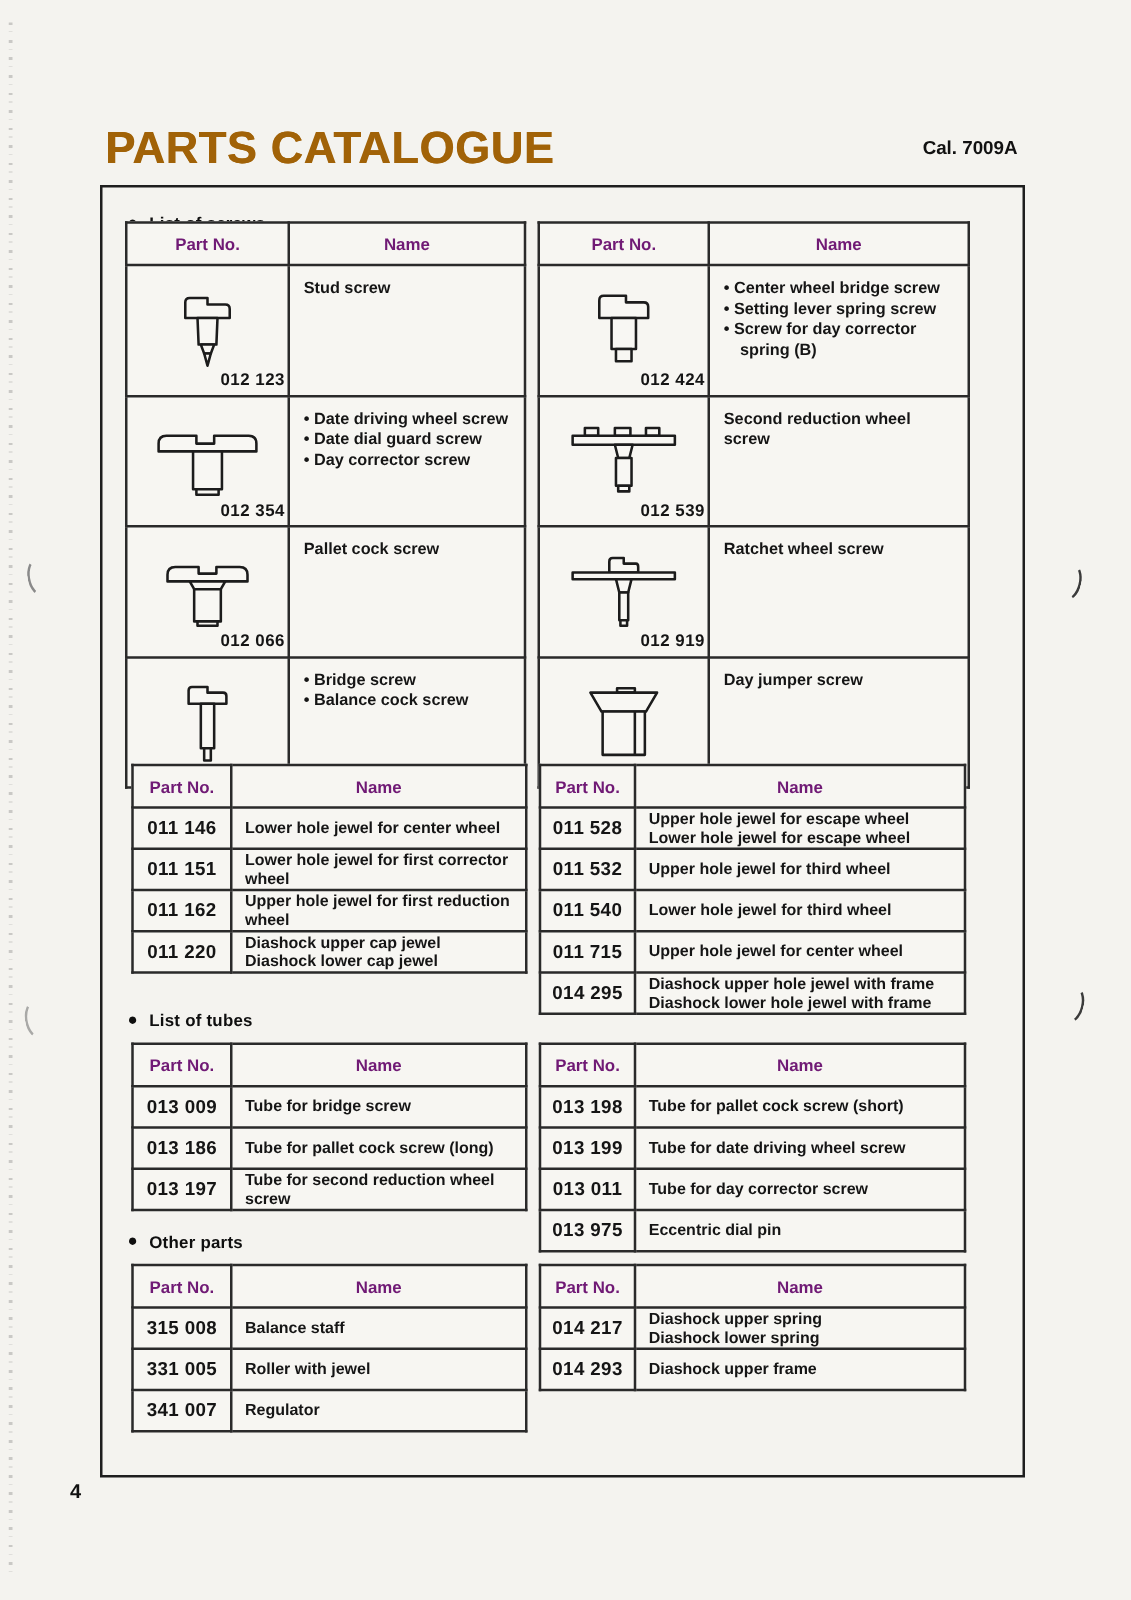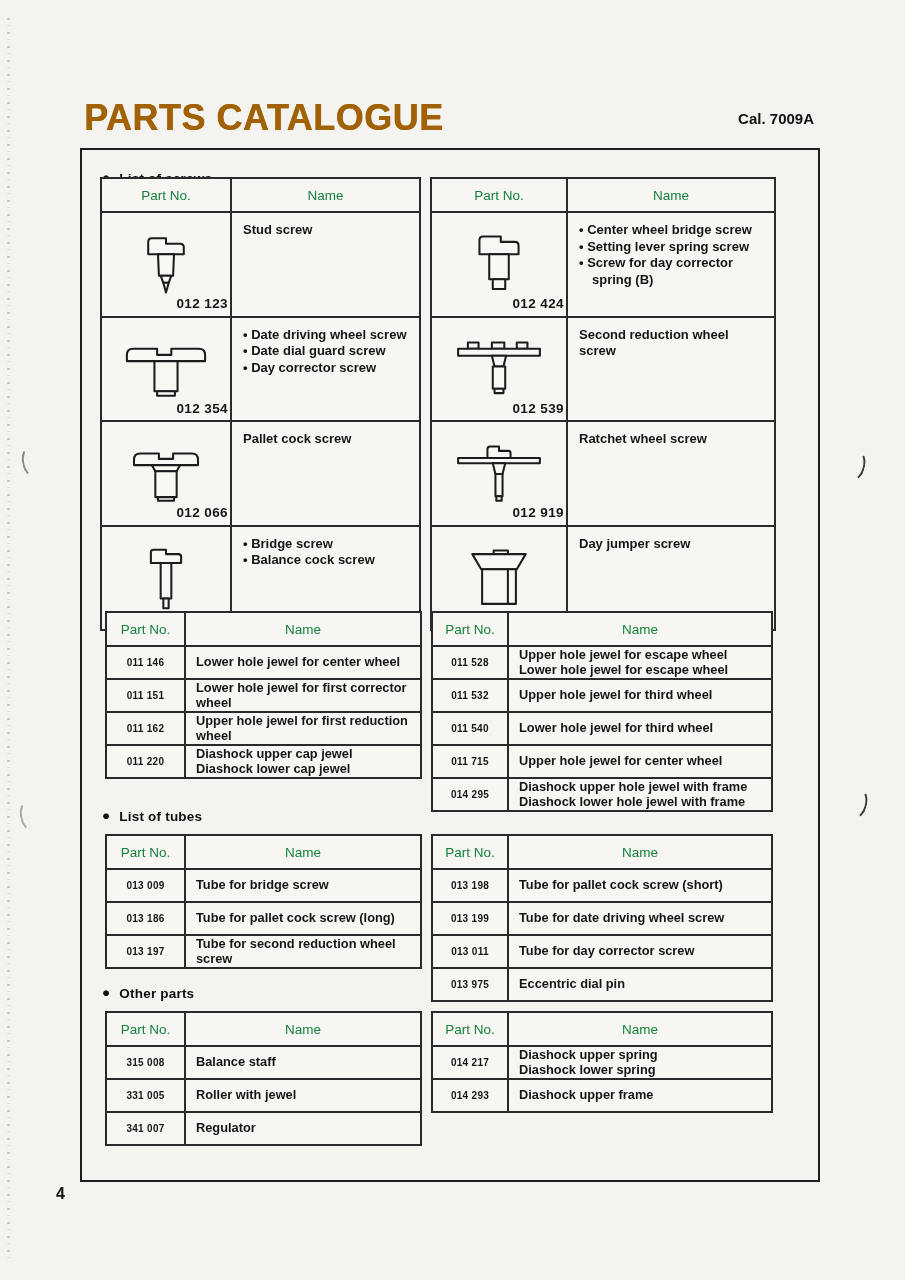--- a/index.html
+++ b/index.html
@@ -33,26 +33,26 @@
     letter-spacing:.2px;
   }
   .sec-label .blt{display:inline-block; margin-right:9px; transform:translateY(-1px);}
   
   table{
     position:absolute; border-collapse:collapse; table-layout:fixed;
     background:#f7f6f2; border:2.5px solid #232323;
   }
   th,td{ border:2px solid #2a2a2a; overflow:hidden; }
   th{
-    height:28px; font-size:13.5px; font-weight:400; text-align:center;
-    color:#15803d; padding:2px;
+    height:28px; font-size:13.5px; font-weight:700; text-align:center;
+    color:#701a75; padding:2px;
   }
   
   .t-simple td{ height:29px; font-size:12.8px; font-weight:700; vertical-align:middle; }
-  .t-simple td.part{ text-align:center; font-size:10px; letter-spacing:.3px; }
+  .t-simple td.part{ text-align:center; font-size:15px; letter-spacing:.3px; }
   .t-simple td.name{ padding:1px 8px 1px 10px; line-height:1.13; }
   .t-simple td.name .ln{ display:block; }
   
   .t-screws td{ vertical-align:top; }
   .t-screws td.part{ height:89px; padding:0; }
   .part-inner{
     height:100%; display:flex; flex-direction:column; align-items:flex-end;
     justify-content:flex-end; padding:20px 2px 3px;
     box-sizing:border-box;
   }

